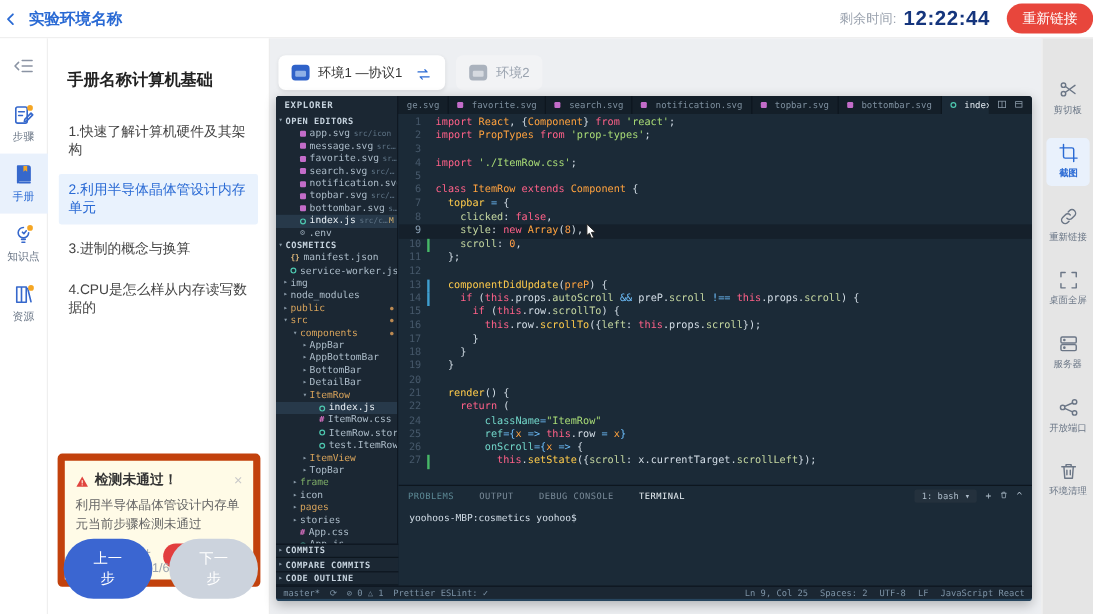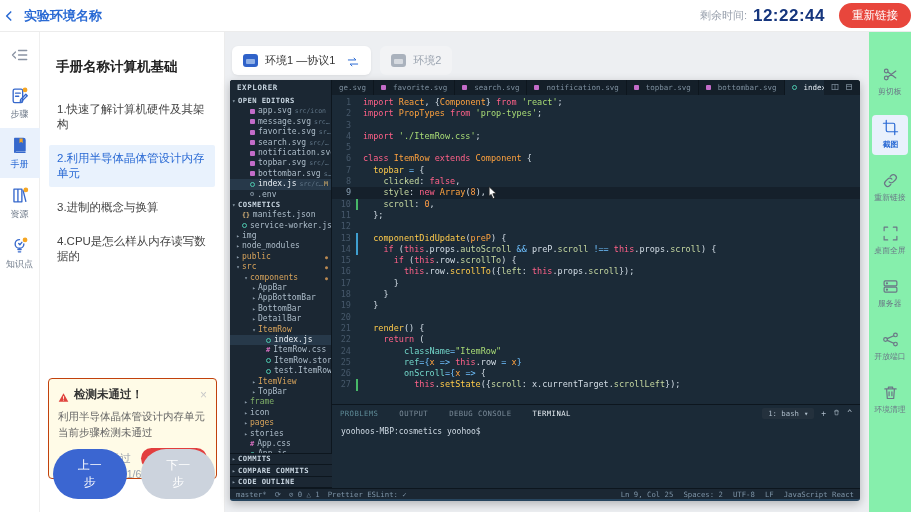--- a/index.html
+++ b/index.html
@@ -31,21 +31,21 @@
 
   
   .manual { position:absolute; left:40px; top:32px; width:185px; height:480px; background:#fff;
     border-right:1px solid #ececec; }
   .manual h2 { font-size:13.5px; color:#222; margin:26px 16px 20px; }
   .m-list { padding:0 9px; }
   .m-item { font-size:11.5px; color:#444; padding:6px 8px; margin-bottom:7px; border-radius:2px; cursor:pointer; }
   .m-item.sel { background:#e9f2fd; color:#2a6ad4; }
 
   .alert { position:absolute; left:8px; right:7px; top:346px; background:#fffbe7;
-    border:1px solid #c2410c; border-radius:4px; padding:8px 9px 9px; }
+    border:6px solid #c2410c; border-radius:4px; padding:8px 9px 9px; }
   .al-head { display:flex; align-items:center; gap:5px; }
   .al-tri { width:11px; height:11px; flex:none; }
   .al-title { font-size:11.5px; font-weight:bold; color:#333; flex:1; }
   .al-close { color:#c9c9c9; font-size:12px; cursor:pointer; line-height:1; }
   .al-body { font-size:10.5px; color:#666; line-height:1.55; margin-top:6px; }
   .al-actions { display:flex; justify-content:flex-end; align-items:center; gap:10px; margin-top:7px; }
   .al-skip { font-size:11px; color:#9aa2ae; cursor:pointer; }
   .al-recheck { background:#e23e3e; color:#fff; border:none; font-size:11px; padding:3px 11px;
     border-radius:999px; cursor:pointer; }
 
@@ -127,21 +127,21 @@
 
   .statusbar { position:absolute; left:0; right:0; bottom:0; height:11px; background:#1b2733;
     border-top:1px solid #0d161e; display:flex; align-items:center; font-size:7.3px; color:#7d93a6; padding:0 6px; }
   .sb-left { display:flex; gap:8px; overflow:hidden; white-space:nowrap; }
   .sb-right { margin-left:auto; display:flex; gap:10px; white-space:nowrap; overflow:hidden; }
   .sb-it { cursor:pointer; }
 
   .pointer { position:absolute; left:258px; top:106px; width:10px; height:14px; z-index:5; }
 
   
-  .right-rail { position:absolute; right:0; top:32px; width:43px; height:480px; background:#86efac;
+  .right-rail { position:absolute; right:0; top:32px; width:43px; height:480px; background:#e5e5e5;
     border-left:1px solid #efefef; display:flex; flex-direction:column; align-items:center; padding-top:30px; }
   .rr-item { width:36px; display:flex; flex-direction:column; align-items:center; gap:3px;
     margin-bottom:13px; padding:4px 0; border-radius:4px; cursor:pointer; }
   .rr-item.active { background:#e9f1fc; }
   .rr-ic { width:17px; height:17px; display:inline-flex; }
   .rr-lb { font-size:8.5px; color:#6a7686; transform:scale(.92); white-space:nowrap; }
   .rr-item.active .rr-lb { color:#2a6ad4; font-weight:bold; }
 </style>
 </head>
 <body>
@@ -186,37 +186,37 @@
             <path d="M6 3h11a2 2 0 0 1 2 2v13.5H8a2 2 0 0 0-2 2z" fill="#3668cc" stroke="#3668cc"></path>
             <path d="M6 18.5a2 2 0 0 0 2 2h11"></path>
             <path d="M12 3v6l2-1.7L16 9V3z" fill="#f5a623" stroke="none"></path>
           </svg>
         </span>
         <span class="lr-lb">手册</span>
       </div>
       <div class="lr-item">
         <span class="lr-ic">
           <svg fill="none" stroke-width="1.7" stroke-linecap="round" stroke-linejoin="round" viewBox="0 0 24 24" stroke="#3668cc">
-            <path d="M5 4h5v16H5zM10 4h5v16h-5z"></path>
-            <path d="M16.5 5.5l3.5 14"></path>
-            <circle cx="20" cy="5" r="3" fill="#f5a623" stroke="none"></circle>
-          </svg>
-        </span>
-        <span class="lr-lb">资源</span>
-      </div>
-      <div class="lr-item">
-        <span class="lr-ic">
-          <svg fill="none" stroke-width="1.7" stroke-linecap="round" stroke-linejoin="round" viewBox="0 0 24 24" stroke="#3668cc">
             <path d="M17.5 10a5.5 5.5 0 1 1-5.5-5.5"></path>
             <path d="M10 17h4M10.5 20h3"></path>
             <path d="M11 9.5l1.5 1.5L15 8"></path>
             <circle cx="19" cy="5" r="3" fill="#f5a623" stroke="none"></circle>
           </svg>
         </span>
         <span class="lr-lb">知识点</span>
+      </div>
+      <div class="lr-item">
+        <span class="lr-ic">
+          <svg fill="none" stroke-width="1.7" stroke-linecap="round" stroke-linejoin="round" viewBox="0 0 24 24" stroke="#3668cc">
+            <path d="M5 4h5v16H5zM10 4h5v16h-5z"></path>
+            <path d="M16.5 5.5l3.5 14"></path>
+            <circle cx="20" cy="5" r="3" fill="#f5a623" stroke="none"></circle>
+          </svg>
+        </span>
+        <span class="lr-lb">资源</span>
       </div>
     </nav>
 
   <aside class="manual">
     <h2>手册名称计算机基础</h2>
     <div class="m-list" id="manualList">
         <div class="m-item">1.快速了解计算机硬件及其架构</div>
         <div class="m-item sel">2.利用半导体晶体管设计内存单元</div>
         <div class="m-item">3.进制的概念与换算</div>
         <div class="m-item">4.CPU是怎么样从内存读写数据的</div>

